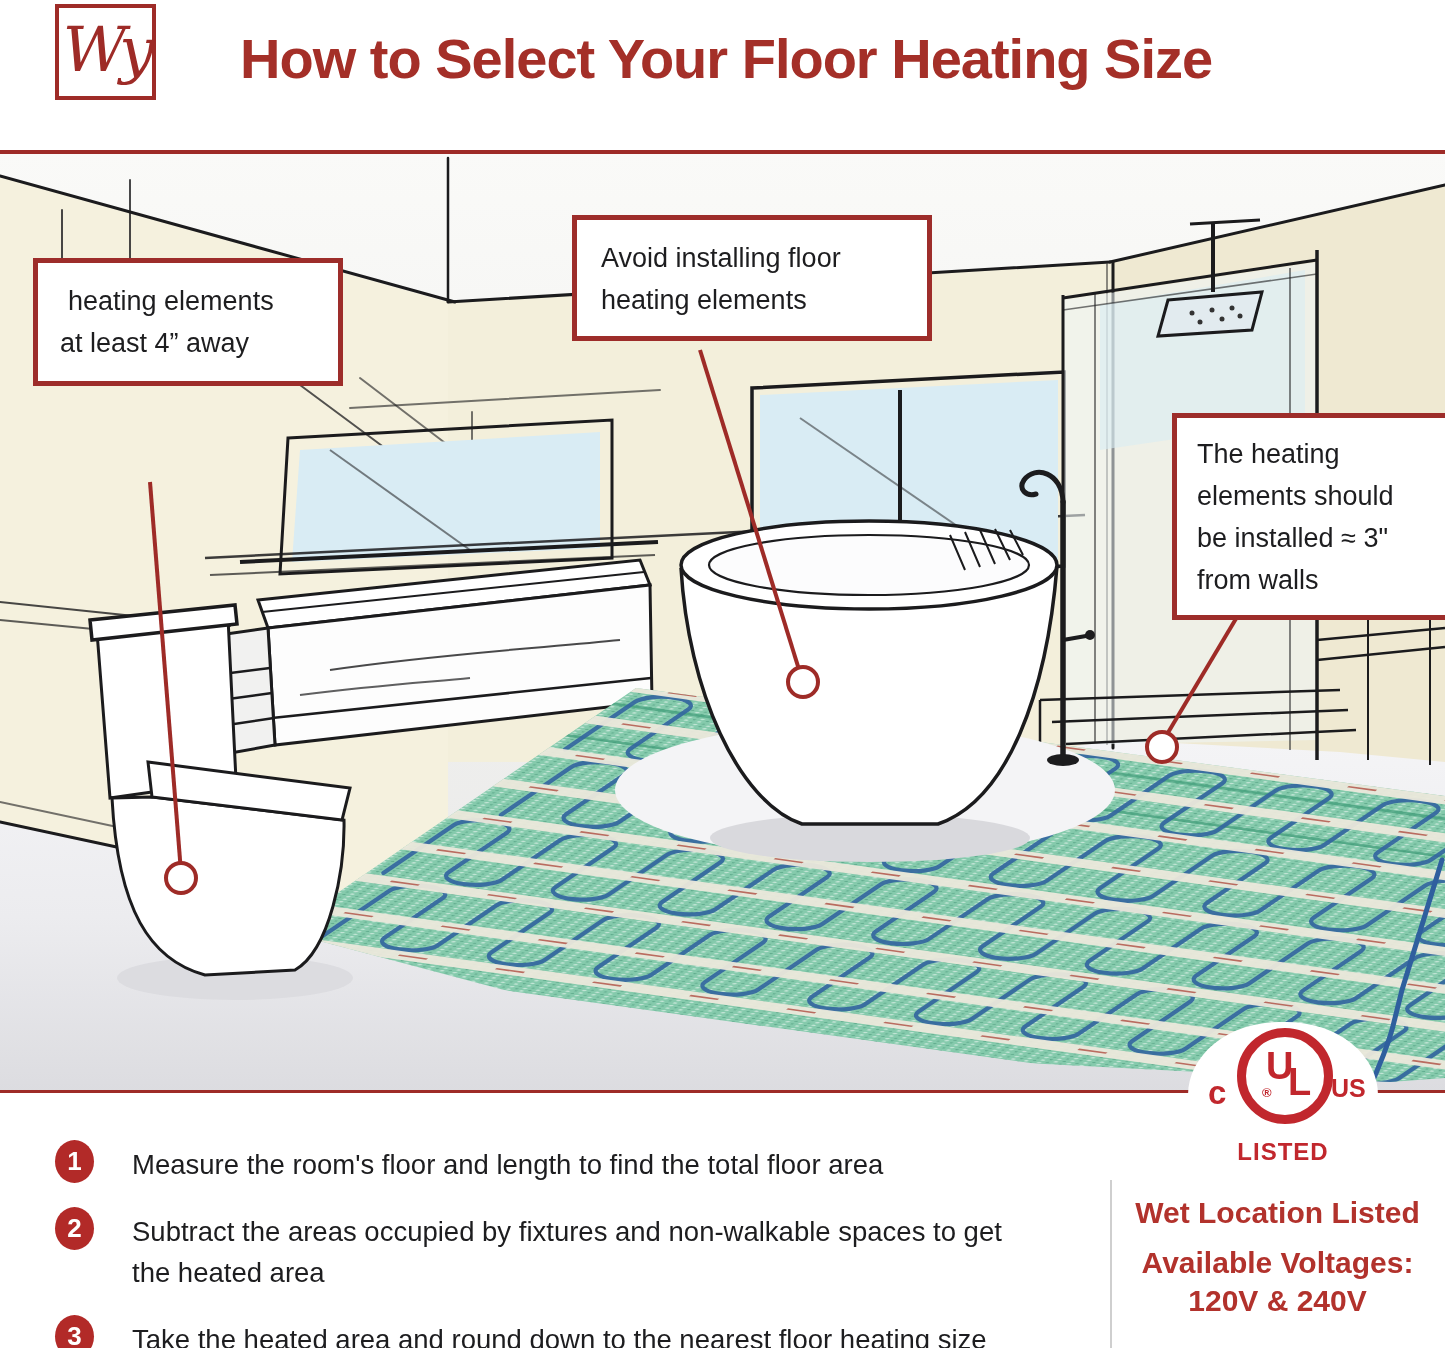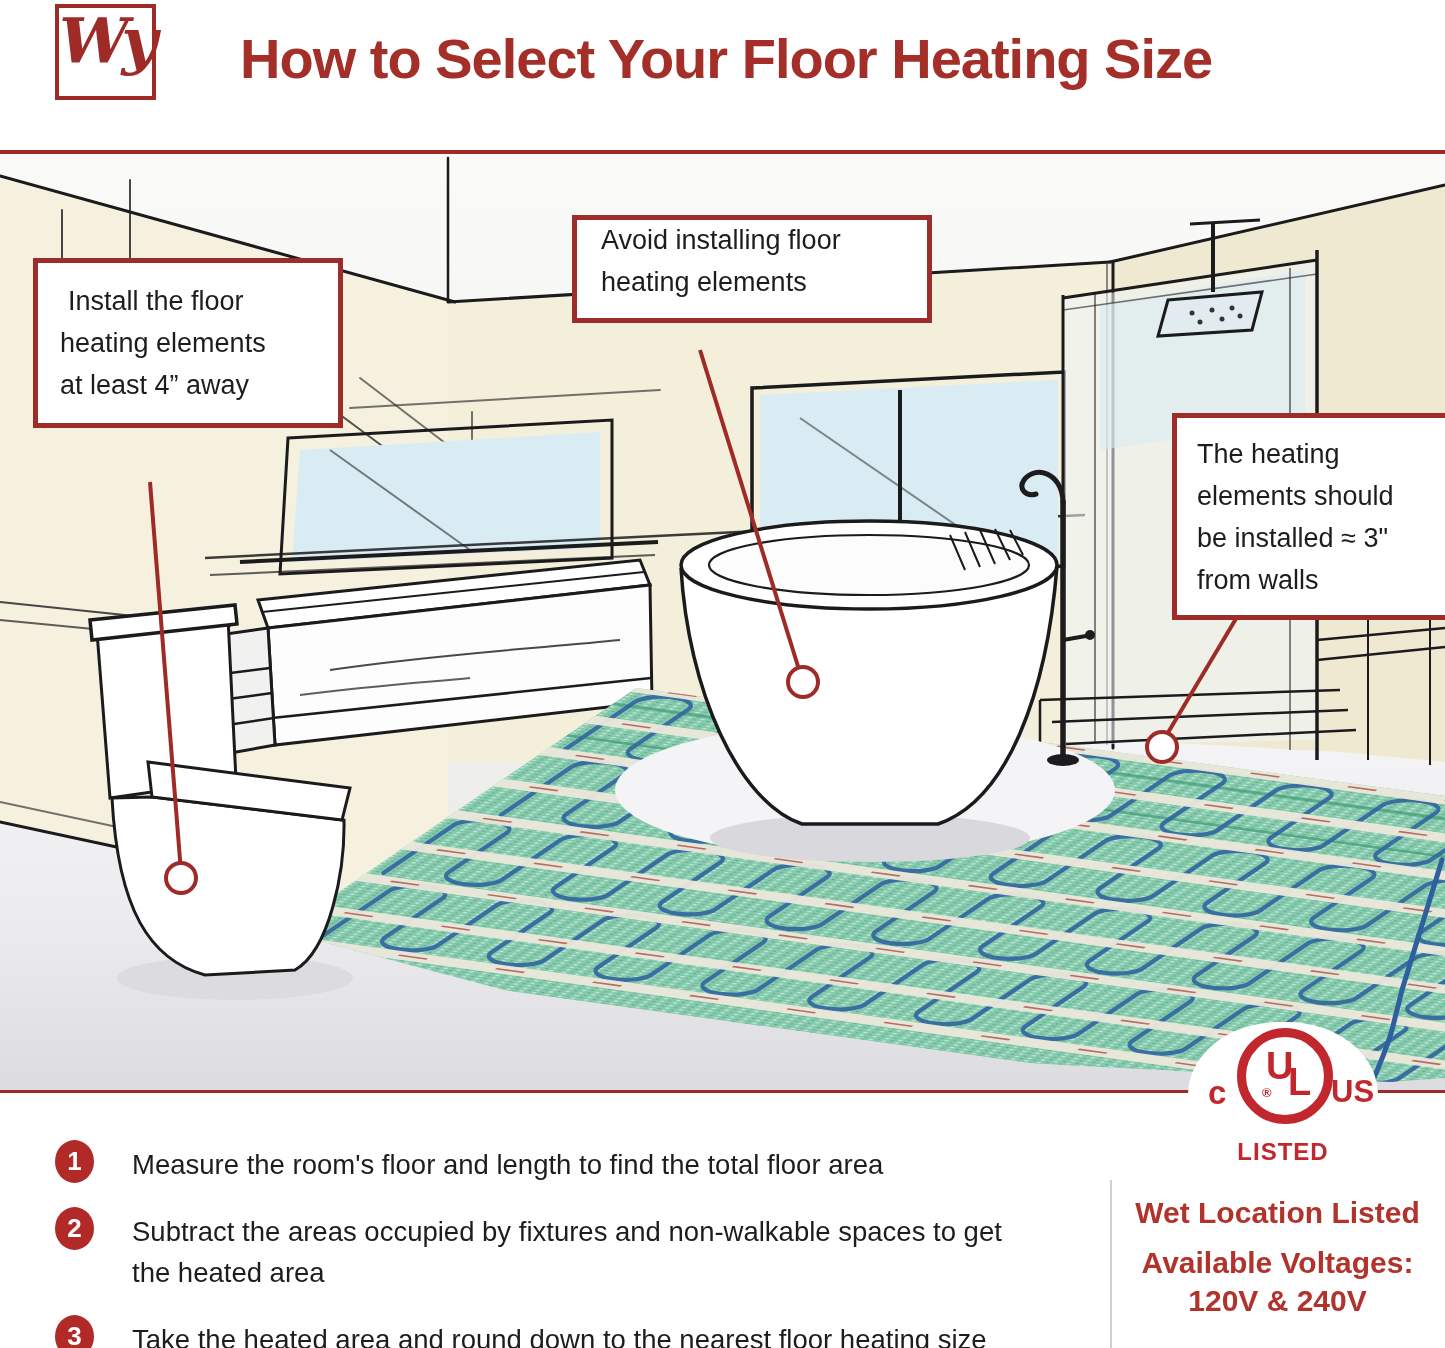--- a/index.html
+++ b/index.html
@@ -3,35 +3,35 @@
 <meta charset="utf-8">
 <style>
   html,body{margin:0;padding:0;}
   body{width:1445px;height:1348px;position:relative;background:#ffffff;
        font-family:"Liberation Sans", sans-serif;overflow:hidden;}
   .abs{position:absolute;}
 
   
   .logo-box{left:55px;top:4px;width:93px;height:88px;border:4px solid #9e2b27;
             display:flex;align-items:flex-start;justify-content:center;}
-  .logo-text{font-family:"DejaVu Serif", serif;font-style:italic;font-weight:bold;
-             font-size:62px;color:#9e2b27;line-height:1;margin-top:2px;letter-spacing:-6px;}
+  .logo-text{font-family:"DejaVu Serif", serif;font-style:italic;font-weight:normal;
+             font-size:62px;color:#9e2b27;line-height:1;margin-top:11px;letter-spacing:-6px;}
   .page-title{left:240px;top:26px;width:1100px;font-size:56px;font-weight:bold;
               color:#a42f28;letter-spacing:-1px;white-space:nowrap;}
 
   
   .scene{left:0;top:150px;width:1445px;height:1198px;}
 
   
   .callout{background:#ffffff;border:5px solid #9d2d2a;color:#1d1d1f;
            font-size:27px;line-height:1.55;z-index:4;}
   .callout .ln{white-space:nowrap;}
   .co-toilet{left:33px;top:258px;width:268px;padding:18px 10px 16px 22px;}
   .co-toilet .ln:first-child{padding-left:8px;}
-  .co-fixtures{left:572px;top:215px;width:316px;padding:0 10px 14px 24px;}
+  .co-fixtures{left:572px;top:215px;width:316px;padding:18px 10px 14px 24px;}
   .co-walls{left:1172px;top:413px;width:262px;padding:16px 8px 14px 20px;}
 
   
   .step{left:55px;display:flex;align-items:flex-start;z-index:4;}
   .step-badge{flex:0 0 auto;width:39px;height:43px;border-radius:50%;background:#b22a28;
               color:#fff;font-weight:bold;font-size:26px;display:flex;align-items:center;
               justify-content:center;margin-right:38px;}
   .step-text{font-size:27.5px;line-height:1.5;color:#1d1d1f;max-width:912px;padding-top:4px;}
   .step-1{top:1140px;}
   .step-2{top:1207px;}
@@ -39,21 +39,21 @@
 
   
   .ul-badge{left:1188px;top:1022px;width:190px;height:152px;background:#fff;
             border-radius:48%;z-index:5;}
   .ul-circle{position:absolute;left:49px;top:6px;width:78px;height:78px;border-radius:50%;
              border:9px solid #c1272d;background:#fff;}
   .ul-u{position:absolute;left:20px;top:8px;font-size:38px;font-weight:bold;color:#c1272d;}
   .ul-l{position:absolute;left:42px;top:24px;font-size:38px;font-weight:bold;color:#c1272d;}
   .ul-reg{position:absolute;left:16px;top:48px;font-size:13px;font-weight:bold;color:#c1272d;}
   .ul-c{position:absolute;left:20px;top:52px;font-size:33px;font-weight:bold;color:#c1272d;}
-  .ul-us{position:absolute;left:143px;top:52px;font-size:31px;font-weight:bold;color:#c1272d;}
+  .ul-us{position:absolute;left:143px;top:52px;font-size:25px;font-weight:bold;color:#c1272d;}
   .ul-listed{position:absolute;left:0;top:104px;width:100%;text-align:center;
              font-size:24px;font-weight:bold;letter-spacing:1px;color:#c1272d;margin-top:12px;}
 
   .divider{left:1110px;top:1180px;width:2px;height:168px;background:#cfcfcf;z-index:3;}
 
   .red-note{left:1105px;width:345px;text-align:center;color:#b2322c;font-weight:bold;z-index:4;}
   .wet-loc{top:1196px;font-size:30px;}
   .volt-label{top:1246px;font-size:30px;}
   .volt-value{top:1284px;font-size:30px;}
 </style>
@@ -240,21 +240,20 @@
     <path d="M150,332 L181,722" stroke="#9e2b27" stroke-width="4" fill="none"></path>
     <circle cx="181" cy="728" r="15" fill="#ffffff" stroke="#9e2b27" stroke-width="4"></circle>
     <path d="M700,200 L801,526" stroke="#9e2b27" stroke-width="4" fill="none"></path>
     <circle cx="803" cy="532" r="15" fill="#ffffff" stroke="#9e2b27" stroke-width="4"></circle>
     <path d="M1240,462 L1163,591" stroke="#9e2b27" stroke-width="4" fill="none"></path>
     <circle cx="1162" cy="597" r="15" fill="#ffffff" stroke="#9e2b27" stroke-width="4"></circle>
   </g>
 </svg>
 
 <div class="abs callout co-toilet">
-  <div class="ln">Install the floor</div>
   <div class="ln">heating elements</div>
   <div class="ln">at least 4” away</div>
 </div>
 <div class="abs callout co-fixtures">
   <div class="ln">Avoid installing floor</div>
   <div class="ln">heating elements</div>
 </div>
 <div class="abs callout co-walls">
   <div class="ln">The heating</div>
   <div class="ln">elements should</div>

